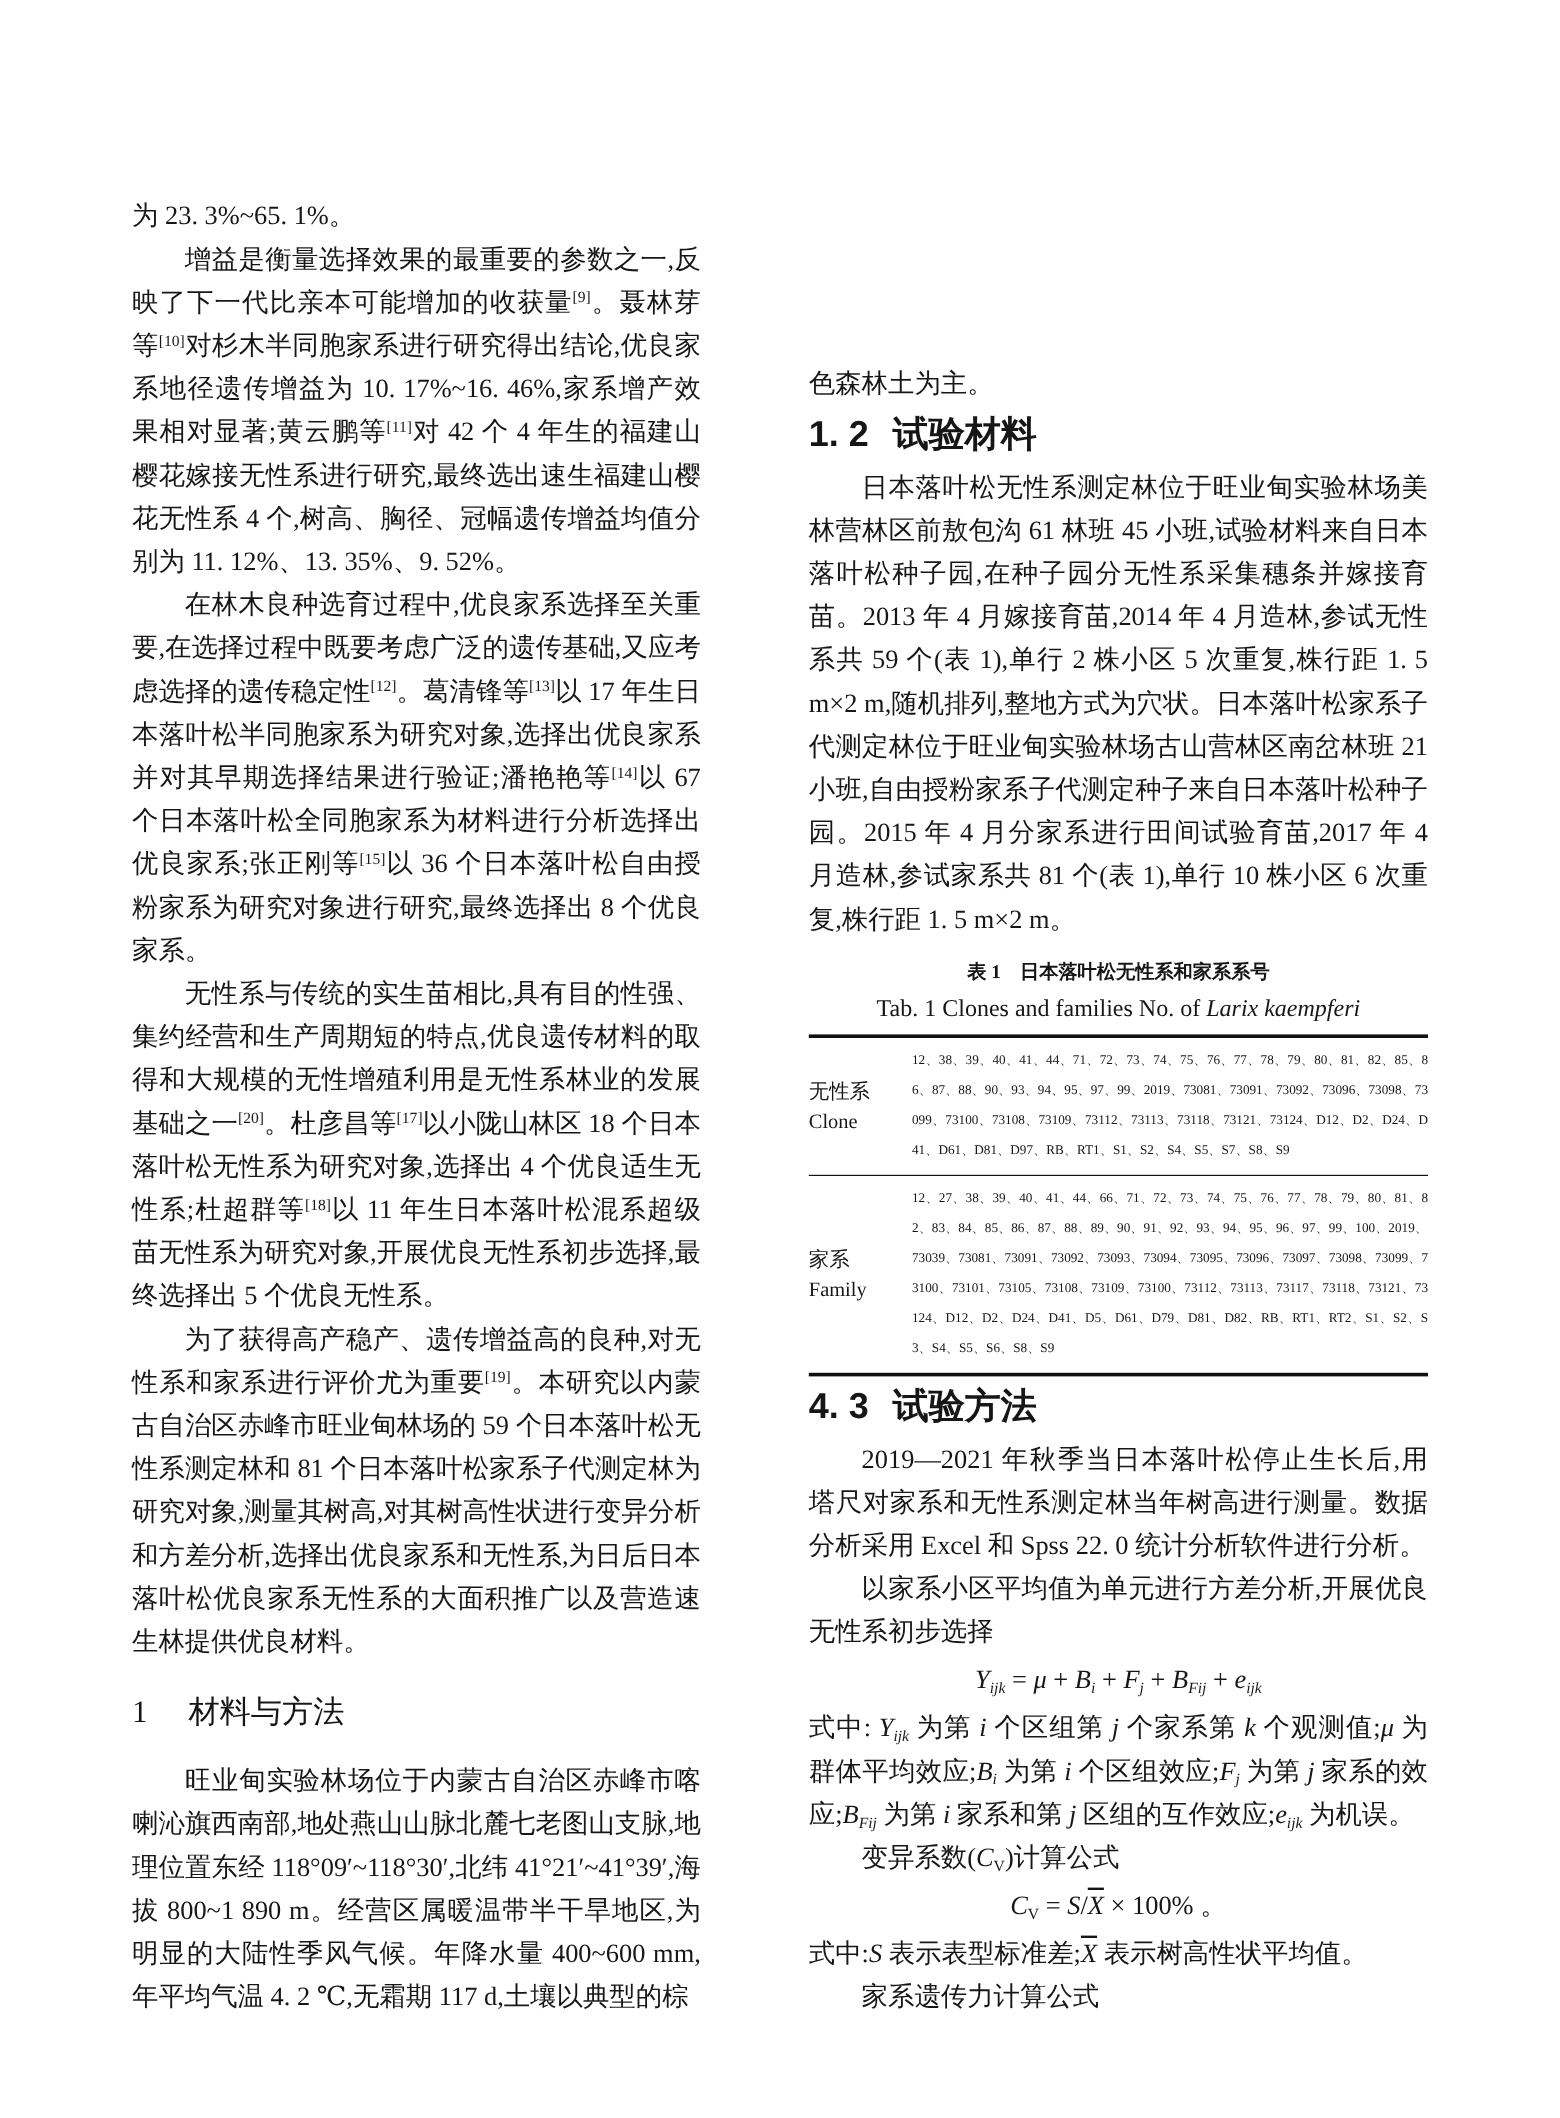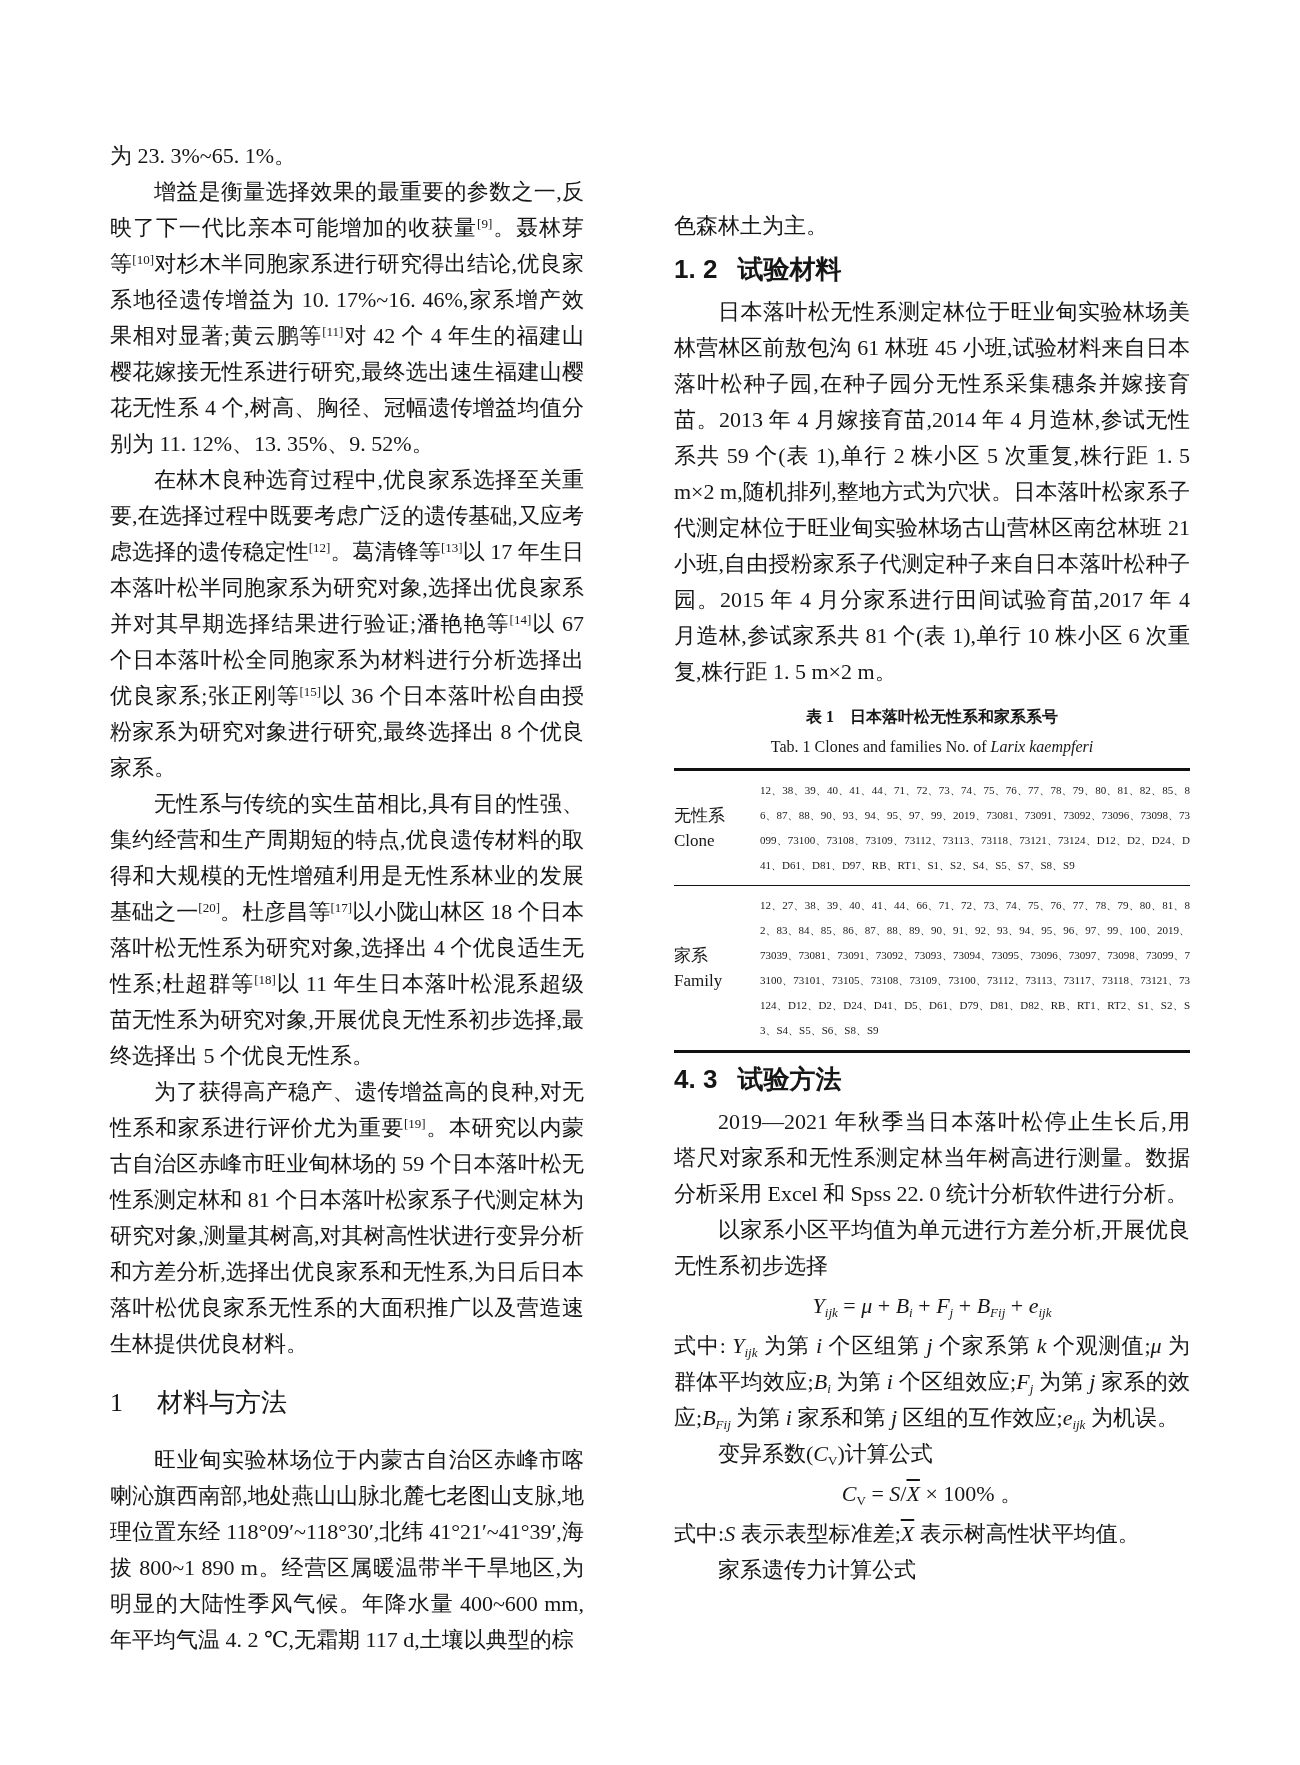--- a/index.html
+++ b/index.html
@@ -7,46 +7,46 @@
     width:1300px;height:1765px;
     background:#ffffff;color:#161616;
     font-family:"Liberation Serif","DejaVu Serif",serif;
   }
   .page{
     box-sizing:border-box;
     width:1300px;height:1765px;
     padding:138px 110px 24px 110px;
     overflow:hidden;background:#ffffff;
   }
-  .columns{display:flex;justify-content:space-between;align-items:center;}
+  .columns{display:flex;justify-content:space-between;align-items:flex-end;margin-top:24px;}
   .col{font-size:22px;line-height:36px;text-align:justify;}
   .col-left{width:474px;}
   .col-right{width:516px;}
   p.para{margin:0;}
   p.para.indent{text-indent:2em;}
   sup.ref{font-size:13px;line-height:0;vertical-align:7px;letter-spacing:0;}
   .h1{font-size:26px;line-height:42px;margin:20px 0 18px 0;font-weight:400;}
   .h1 .hnum{margin-right:34px;}
   .h2{
     font-family:"Liberation Sans","DejaVu Sans",sans-serif;
-    font-weight:700;font-size:26px;line-height:36px;margin:7px 0 7px 0;
+    font-weight:700;font-size:30px;line-height:36px;margin:7px 0 7px 0;
     text-align:left;
   }
   .h2 .hnum{margin-right:20px;}
   .formula{text-align:center;margin:2px 0;line-height:40px;}
   .var{font-style:italic;}
   sub.sub{font-size:13px;line-height:0;vertical-align:-4px;}
   .ov{text-decoration:overline;}
   
   .tablewrap{margin:12px 0 8px 0;}
   .tcap-zh{
     font-family:Liberation Serif, serif;
     font-weight:700;font-size:16px;line-height:30px;text-align:center;
   }
-  .tcap-en{font-size:16px;line-height:30px;text-align:center;}
+  .tcap-en{font-size:20px;line-height:30px;text-align:center;}
   .ttable{border-top:3px solid #111;border-bottom:3px solid #111;margin-top:6px;}
   .trow{display:flex;padding:7px 0 7px 0;}
   .trow.sep{border-top:1.5px solid #111;}
   .tlabel{
     flex:0 0 86px;width:86px;
     font-size:17px;line-height:25px;
     display:flex;flex-direction:column;justify-content:center;
     text-align:left;
   }
   .tvals{flex:1;font-size:11px;line-height:25px;text-align:justify;word-break:break-all;}

